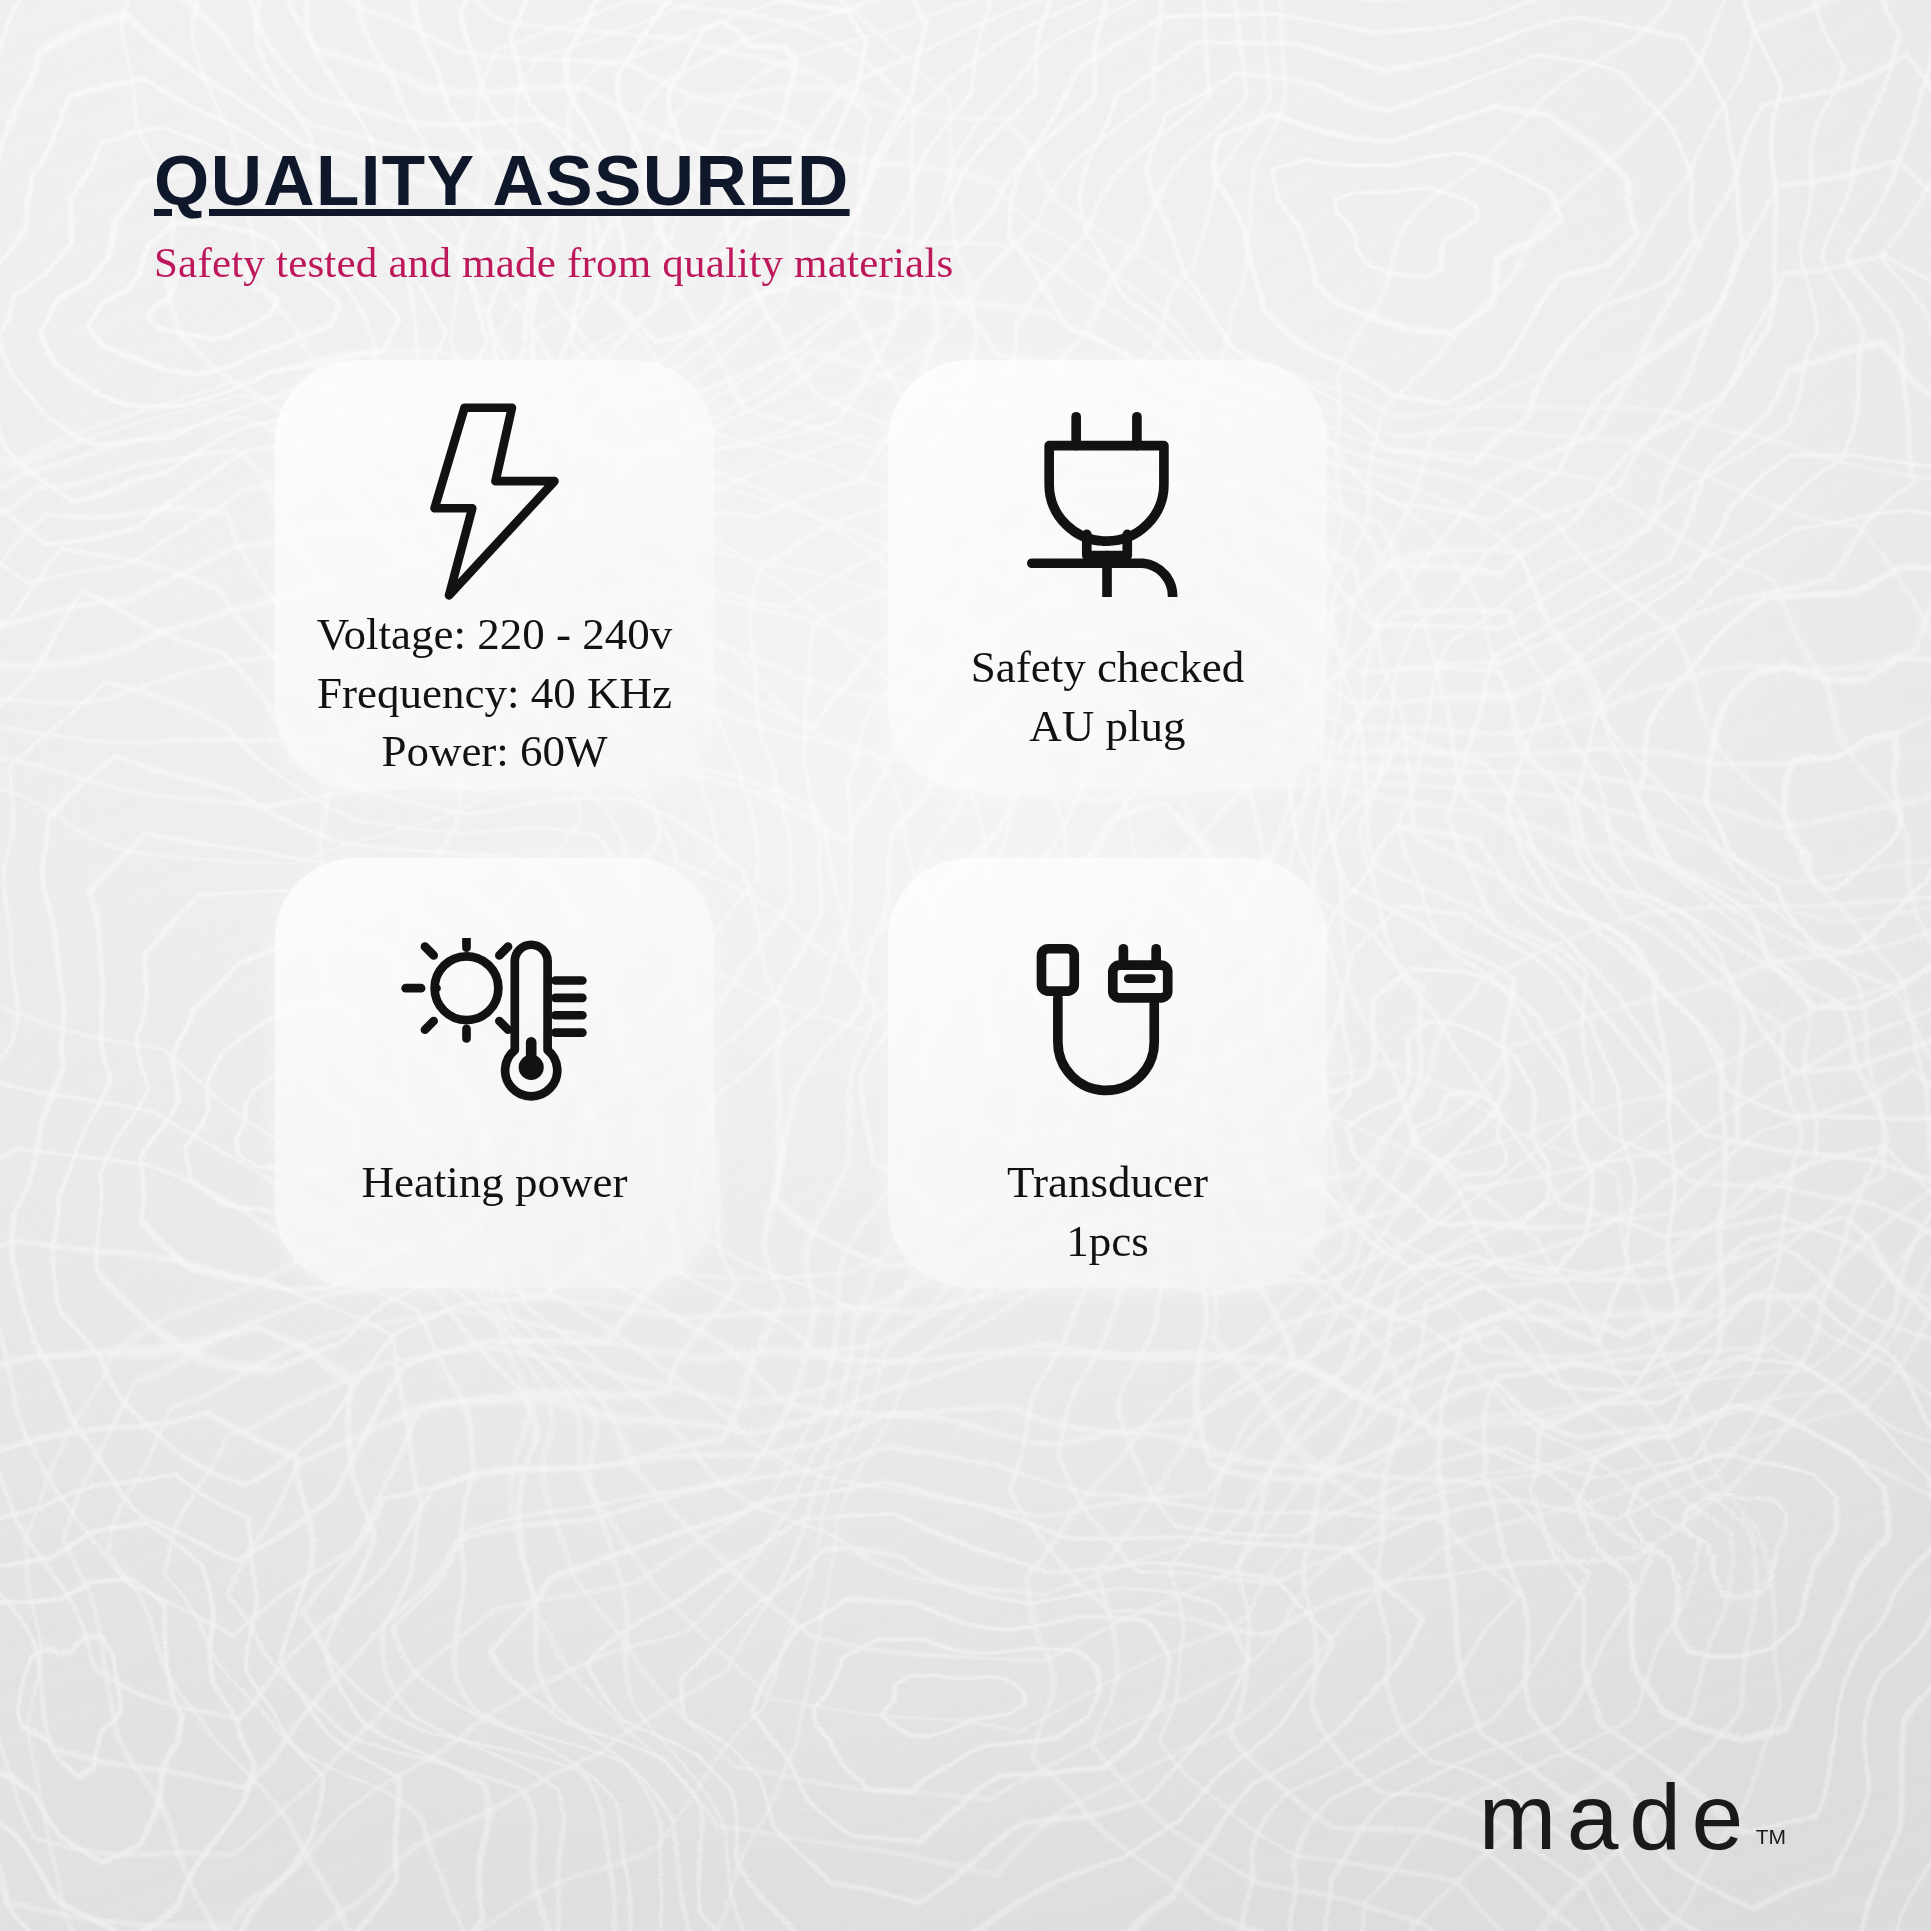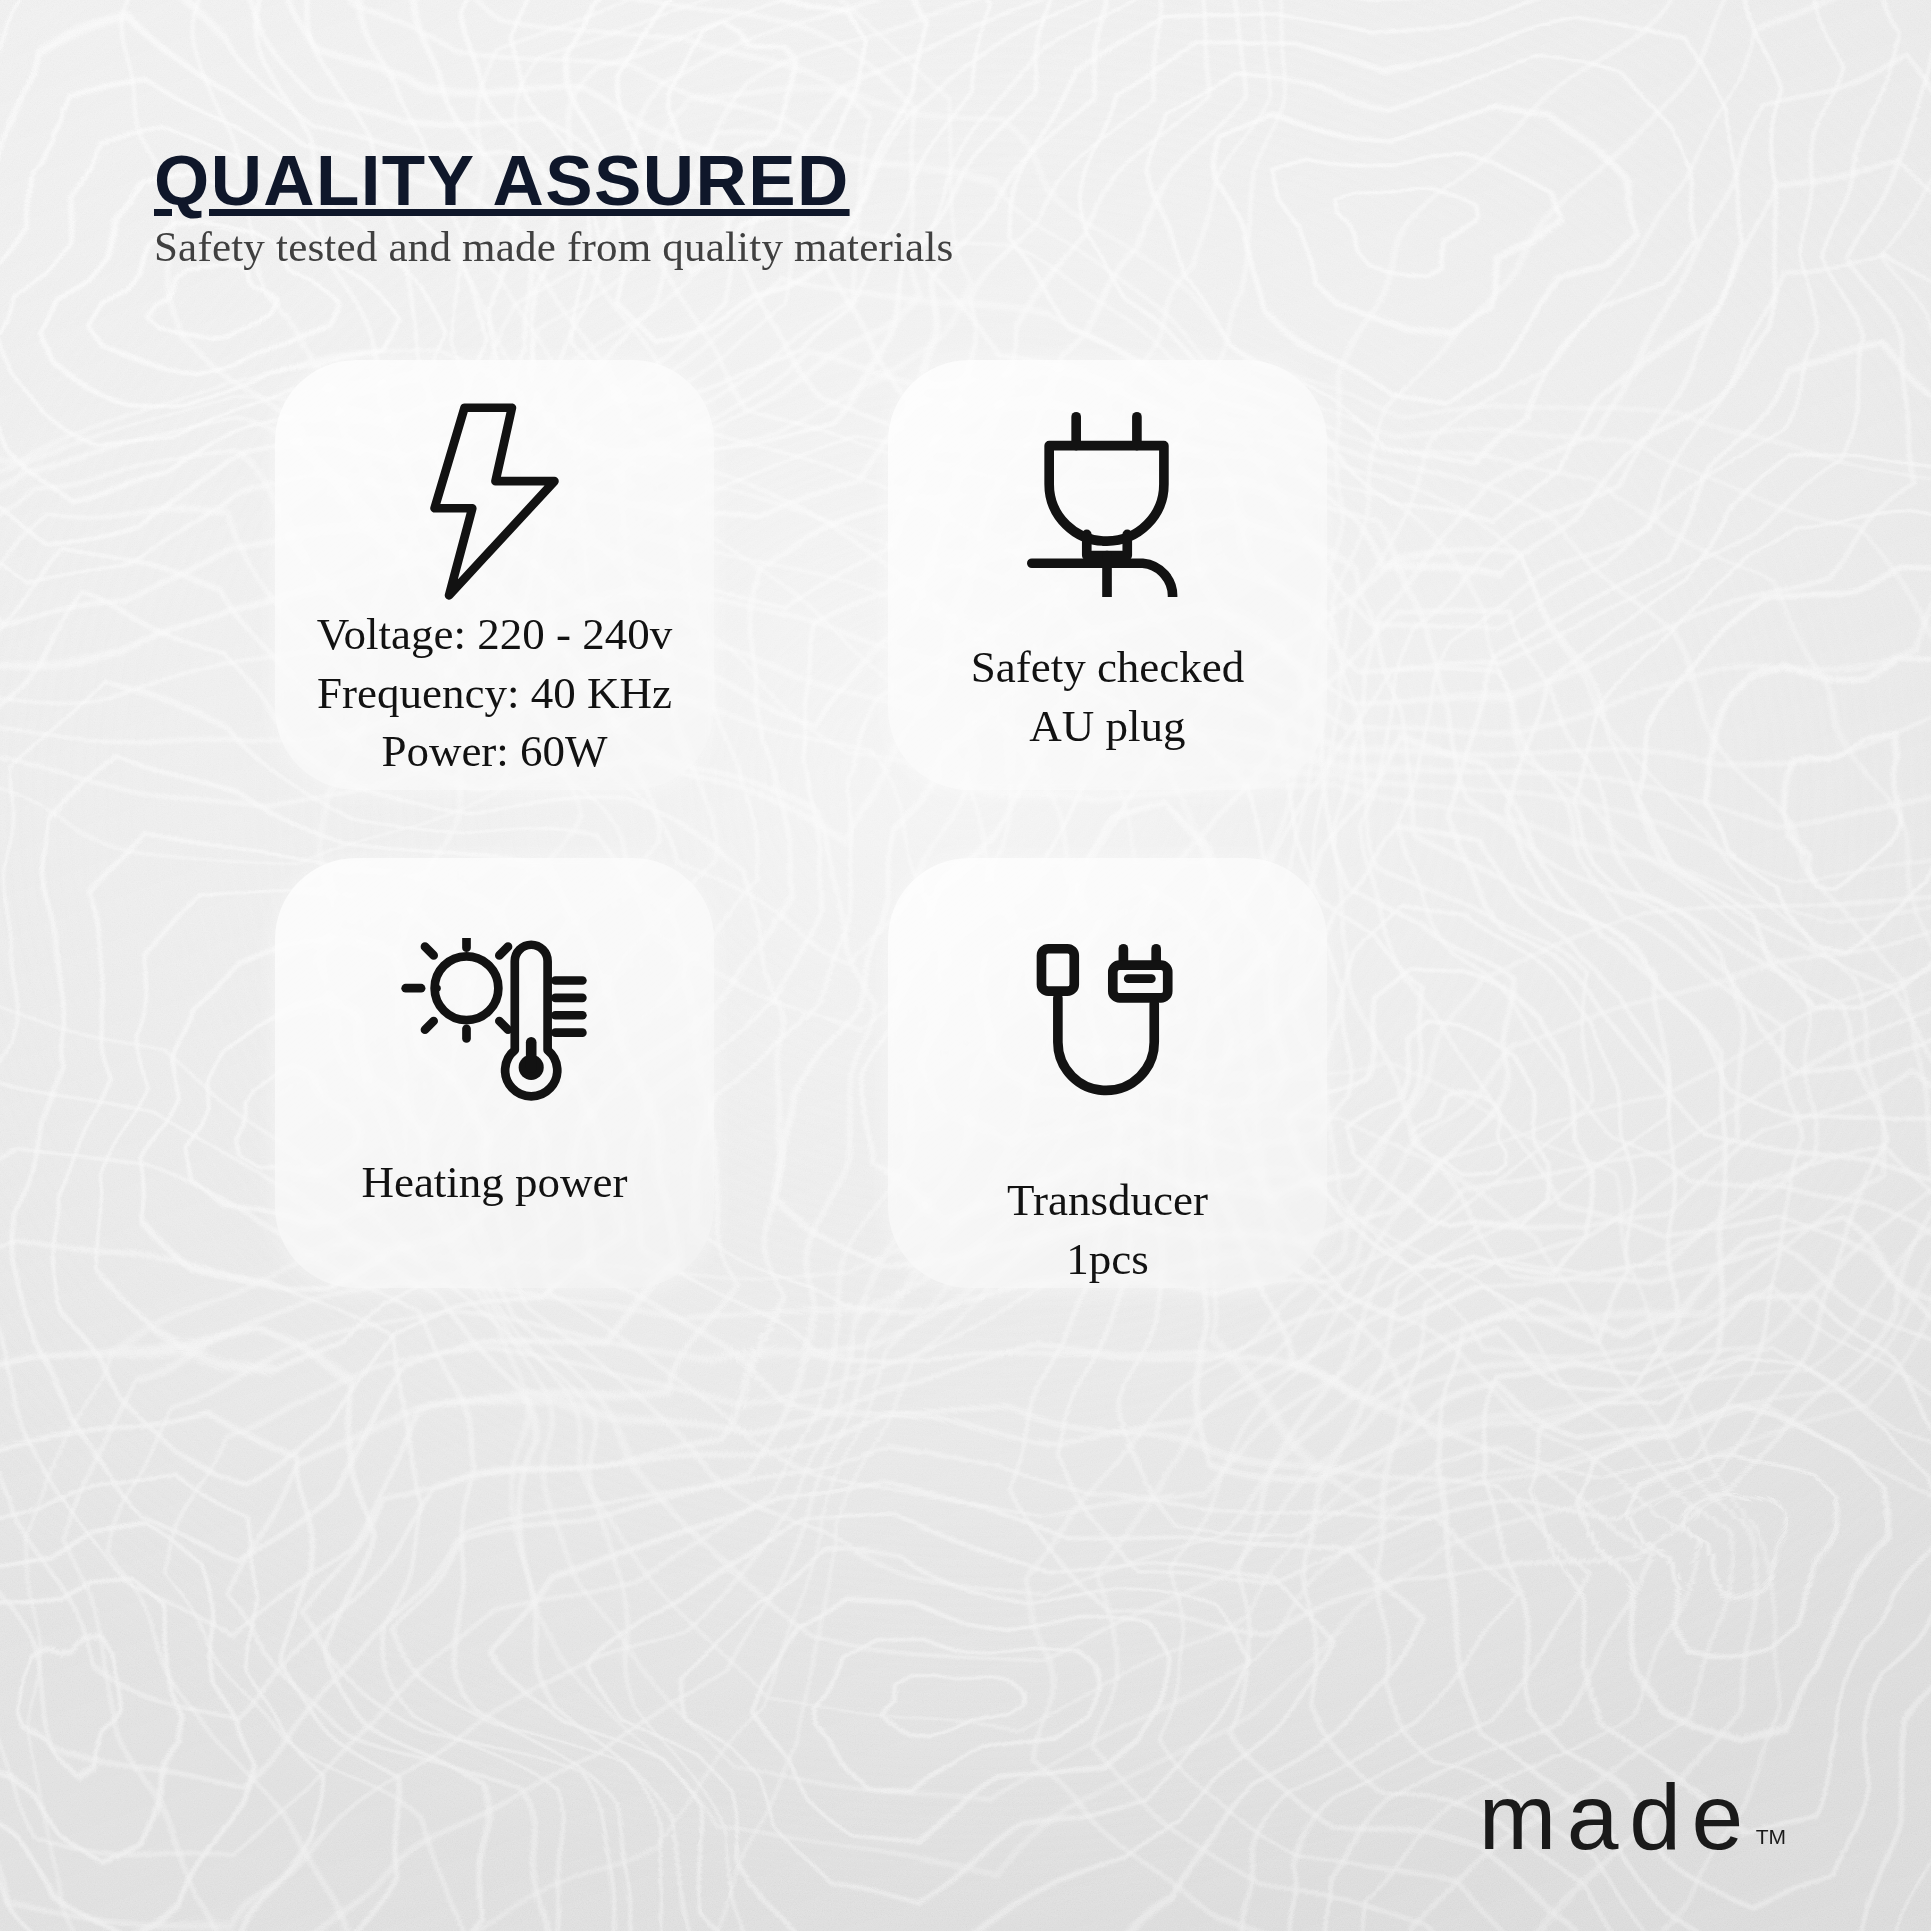--- a/index.html
+++ b/index.html
@@ -60,26 +60,26 @@
     font-weight: 700;
     font-size: 71px;
     letter-spacing: 1.4px;
     color: #0f172a;
     line-height: 1.0;
     white-space: nowrap;
     text-decoration: underline;
   }
 
   .subtitle {
-    margin-top: 7px;
+    margin-top: 23px;
     font-family: "Liberation Serif", "DejaVu Serif", serif;
     font-weight: 400;
     font-size: 43px;
     letter-spacing: 0.2px;
-    color: #404040;
+    color: #be185d;
     line-height: 1.1;
     white-space: nowrap;
   }
 
   
   .grid {
     position: absolute;
     left: 232px;
     top: 360px;
     width: 1477px;
@@ -127,21 +127,21 @@
   .card.c1 .icon-wrap { margin-top: 37px; height: 208px; }
   .card.c1 .lines { font-size: 45px; line-height: 1.30; }
 
   .card.c2 .icon-wrap { margin-top: 39px; height: 208px; }
   .card.c2 .lines { margin-top: 31px; }
 
   .card.c3 .icon-wrap { margin-top: 60px; height: 208px; }
   .card.c3 .lines { margin-top: 27px; }
 
   .card.c4 .icon-wrap { margin-top: 60px; height: 208px; }
-  .card.c4 .lines { margin-top: 45px; }
+  .card.c4 .lines { margin-top: 27px; }
 
   
   .logo {
     position: absolute;
     right: 145px;
     bottom: 70px;
     display: flex;
     align-items: flex-end;
     color: #1a1a1a;
   }

